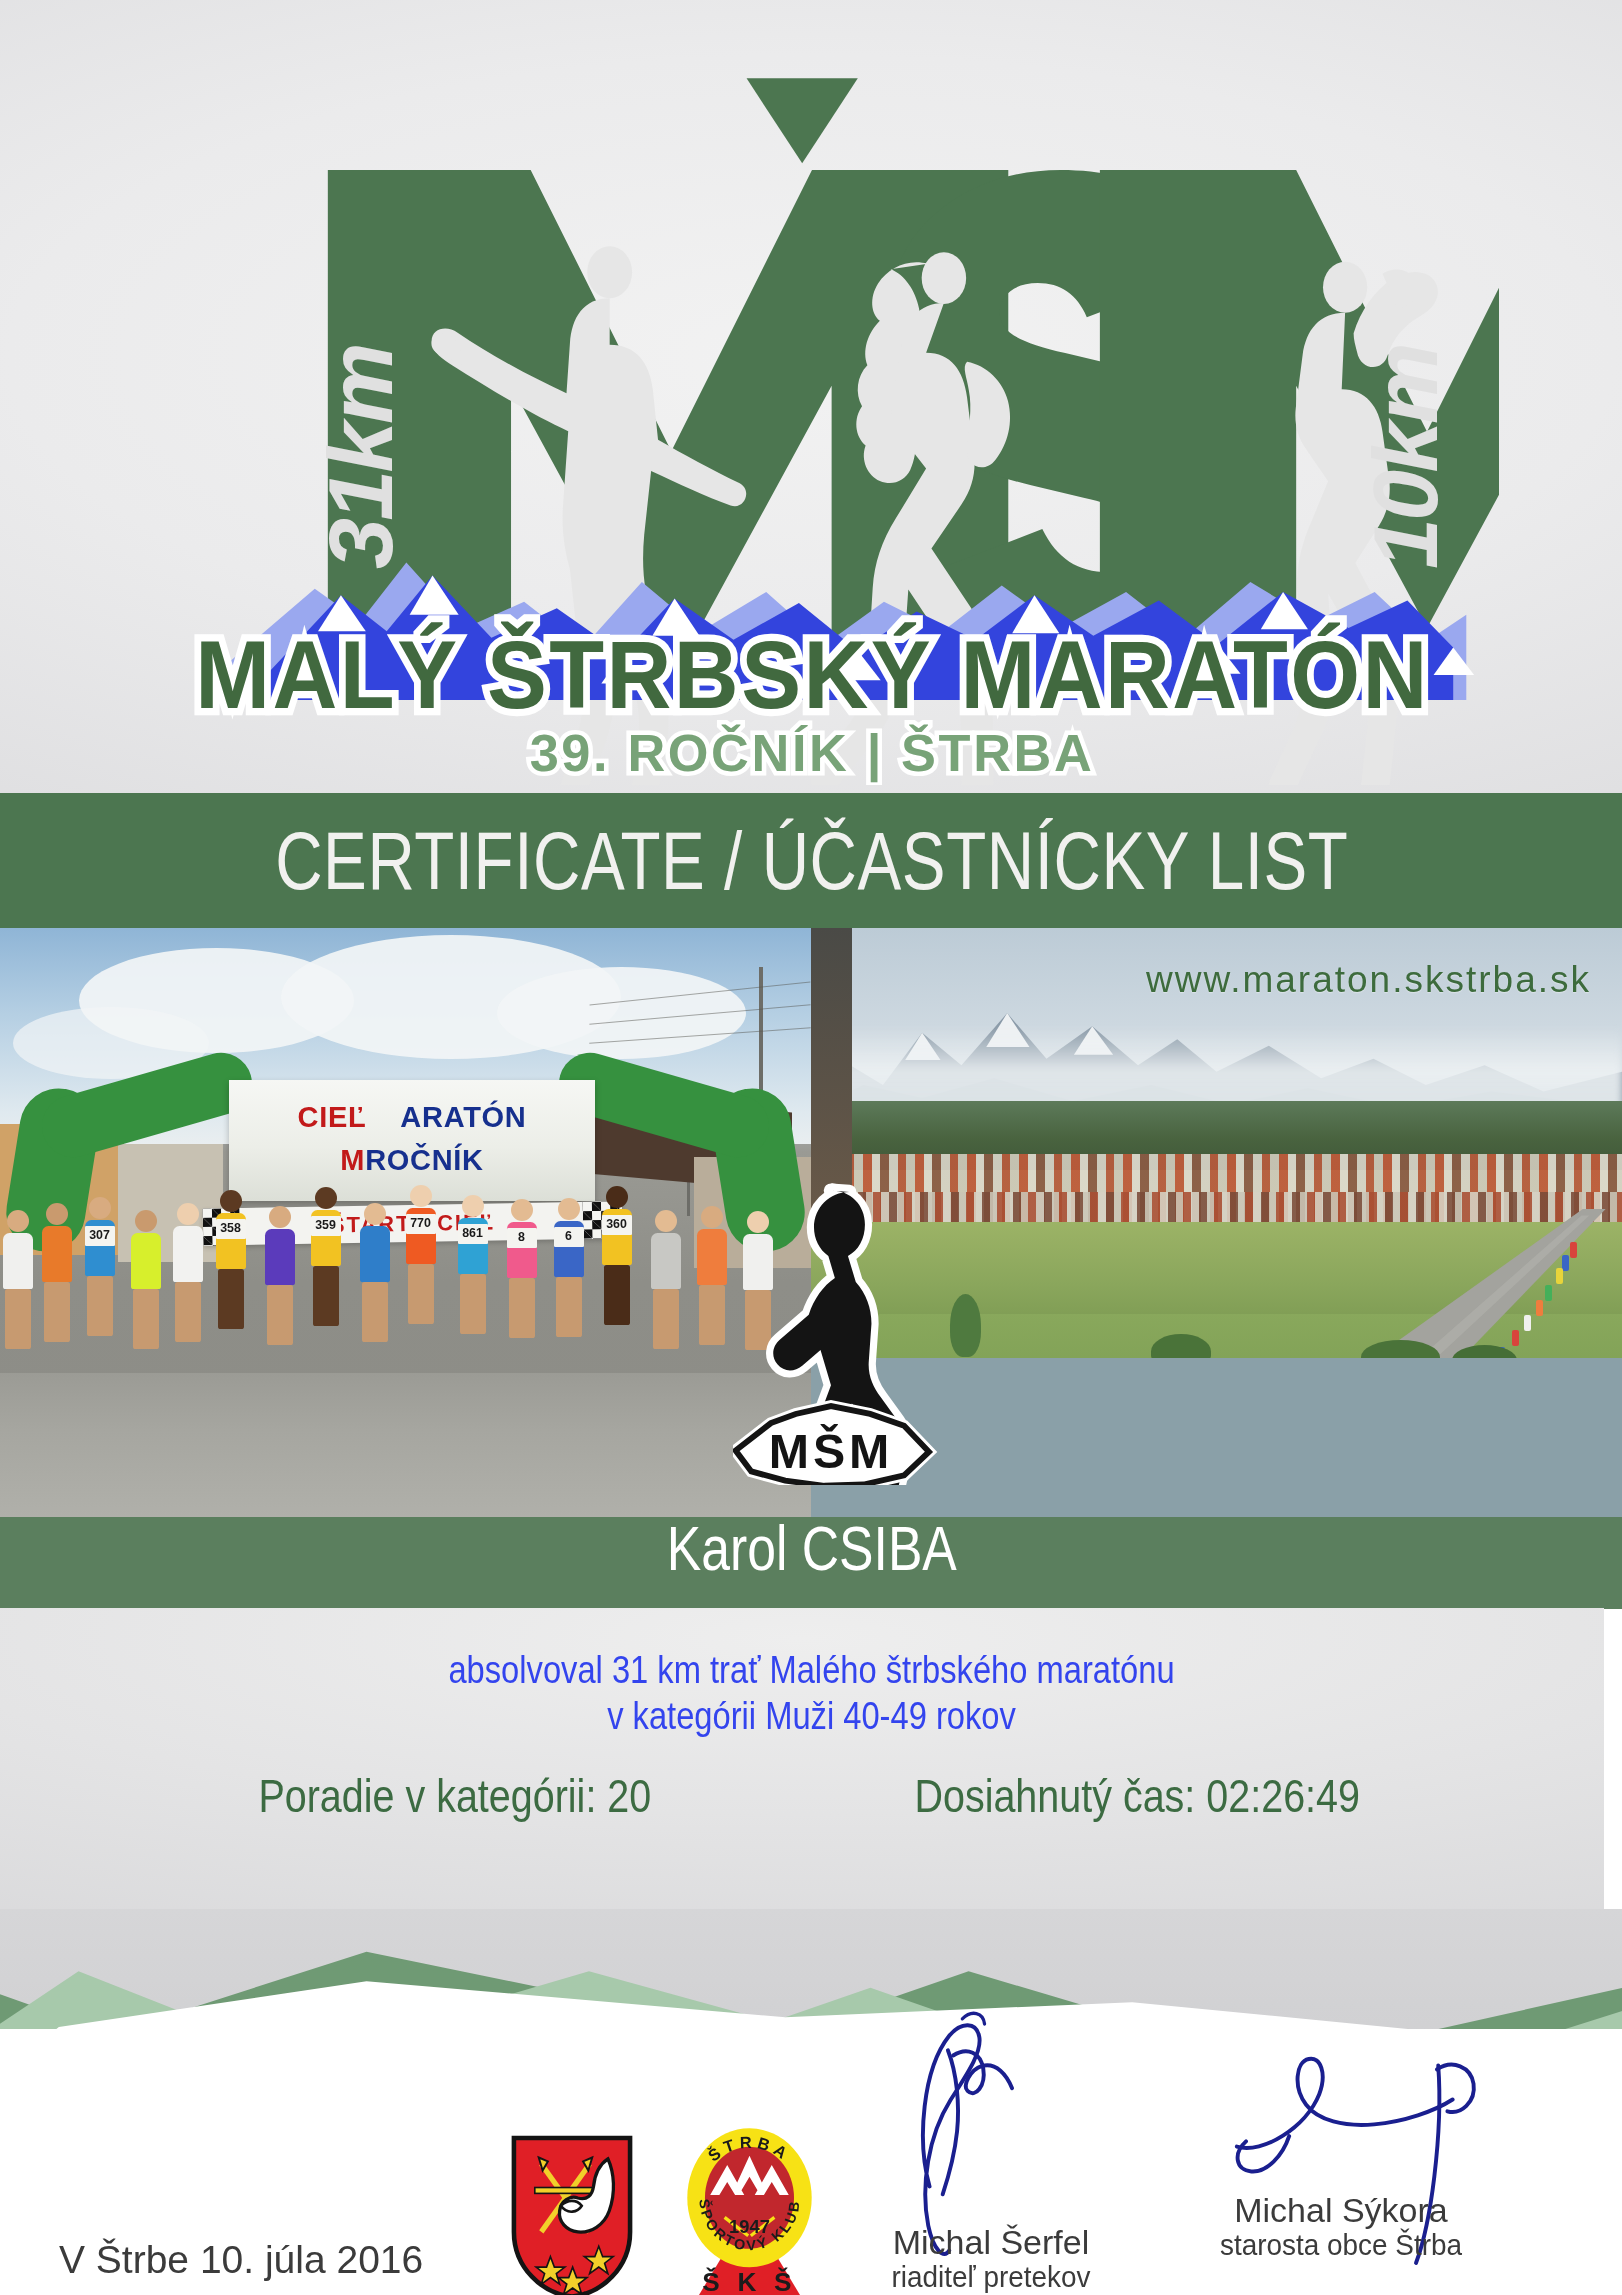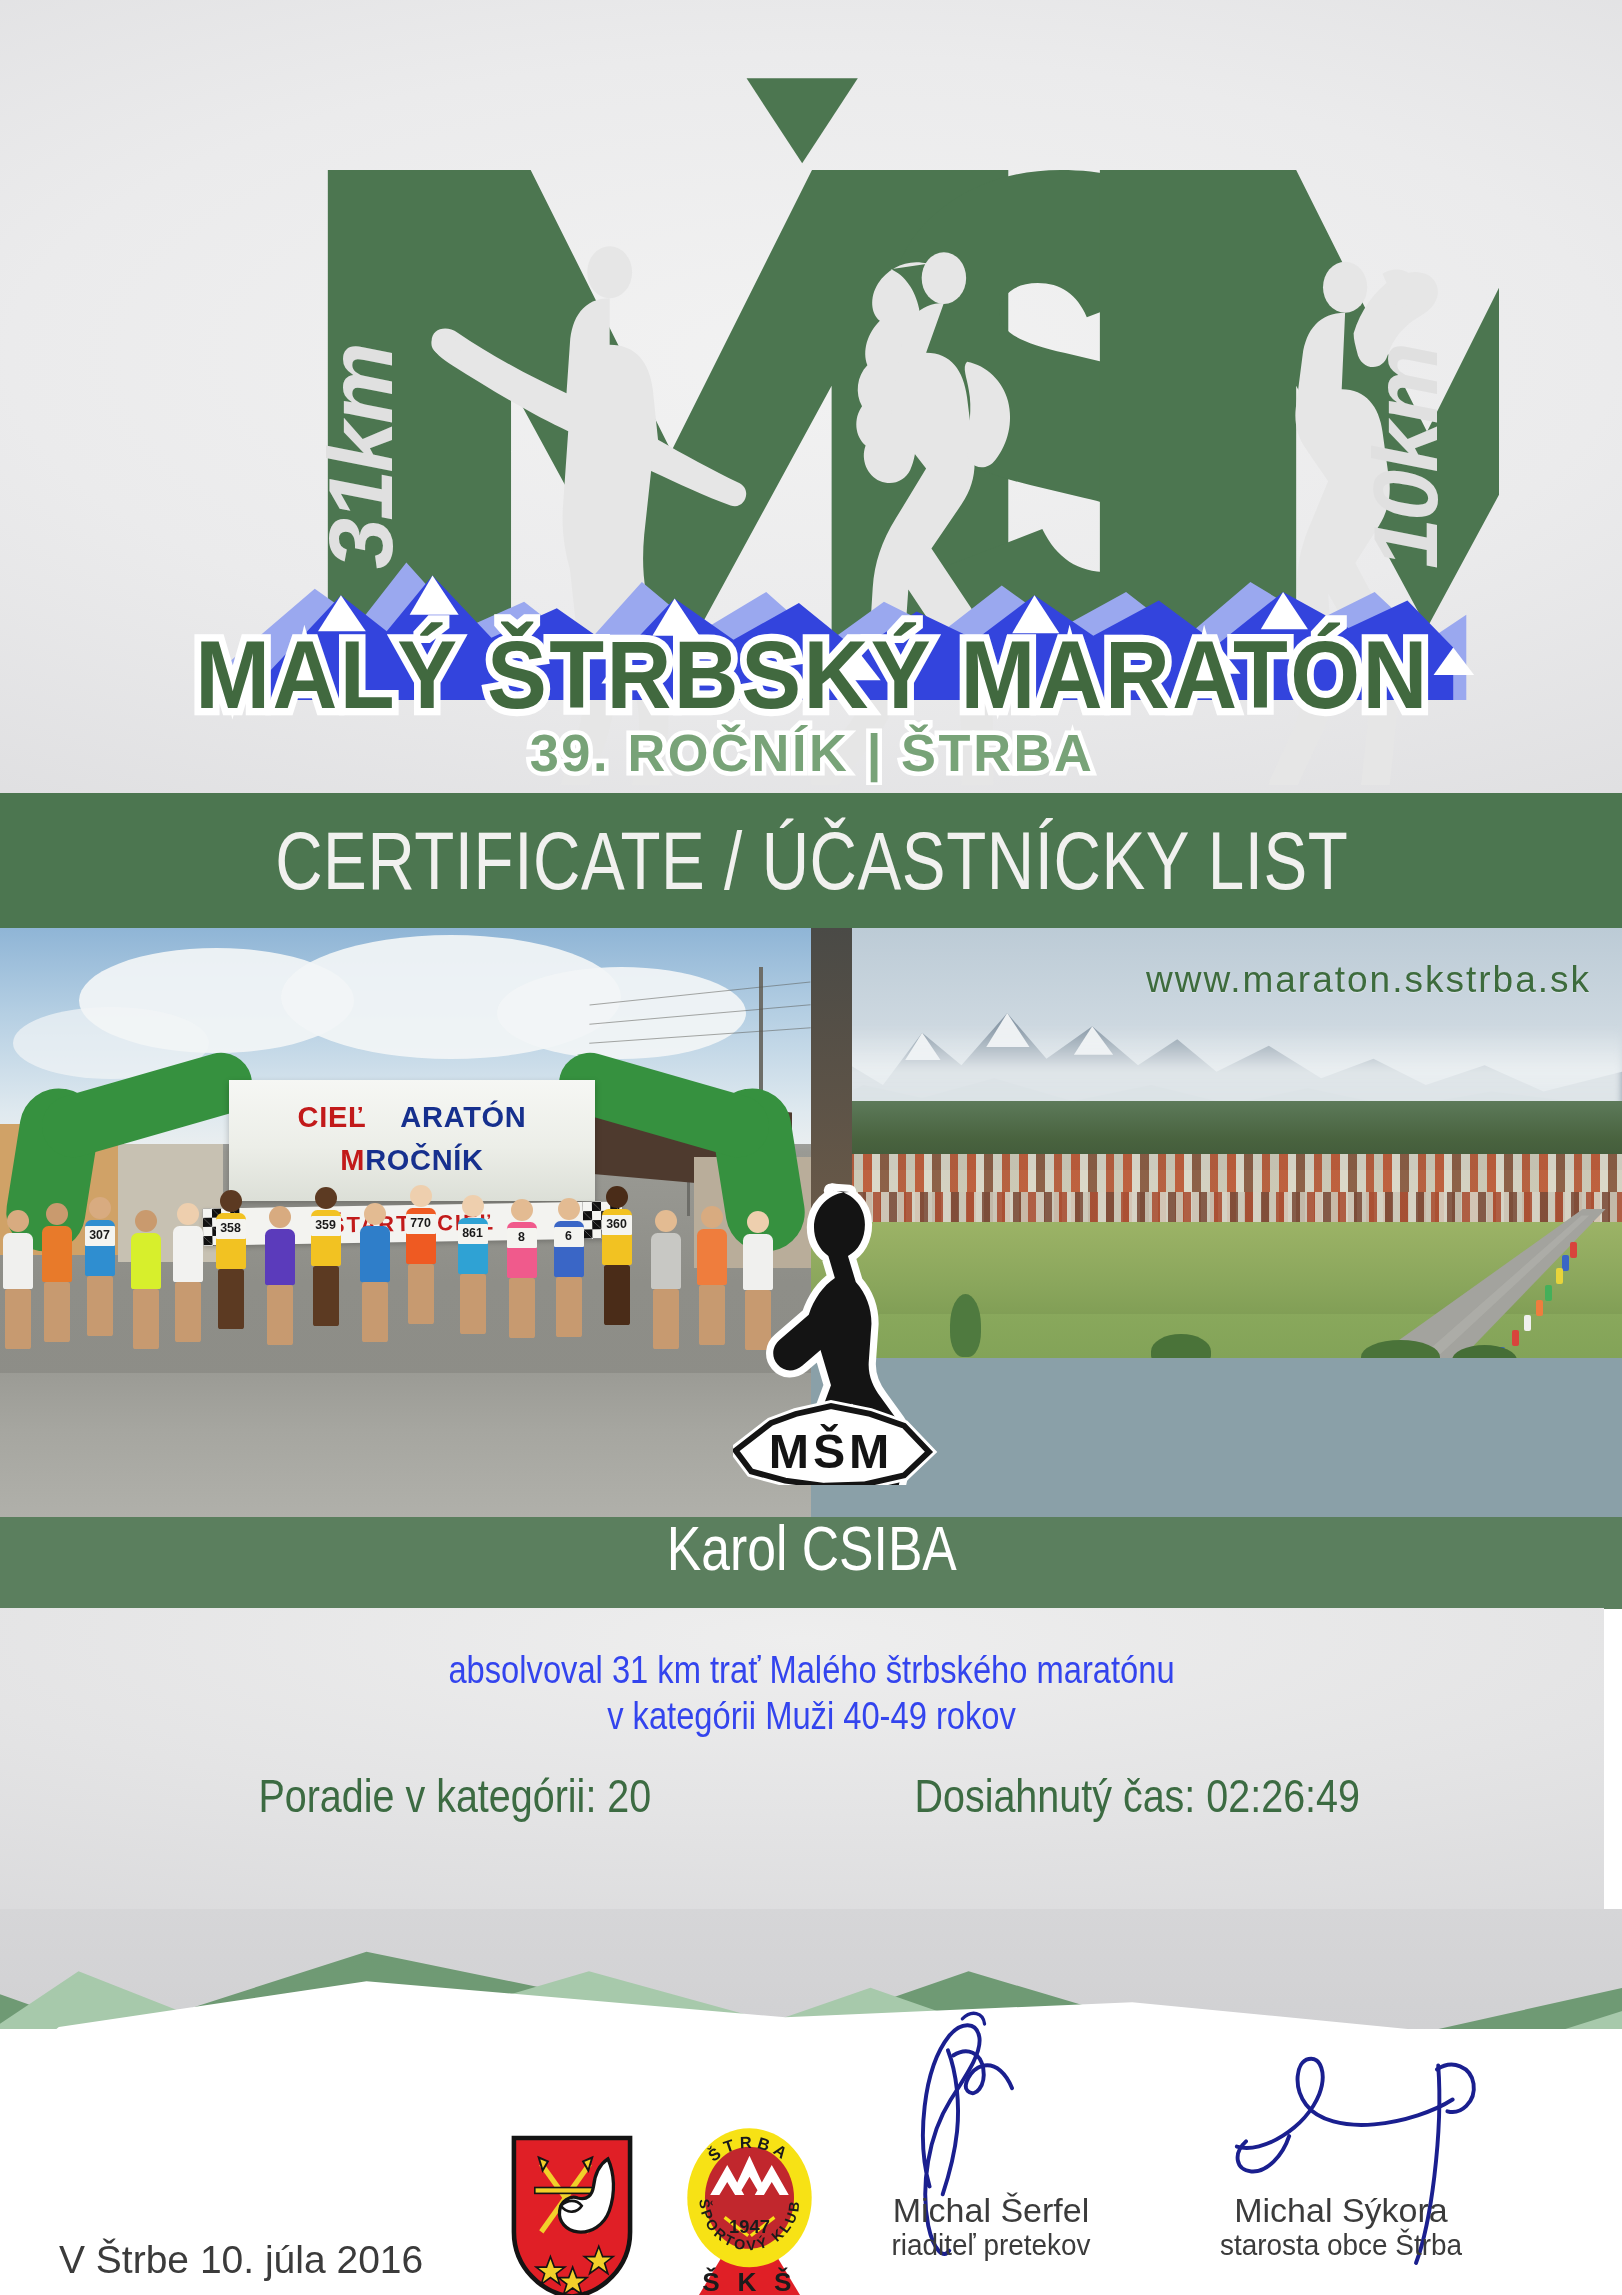--- a/index.html
+++ b/index.html
@@ -284,21 +284,21 @@
     position:absolute; left:507px; top:262px; width:131px;
     text-align:center; font-size:21px; font-weight:bold; color:#121212;
   }
   .crest-sks {
     position:absolute; left:684px; top:98px;
     width:131px; height:177px;
   }
   .sig-block {
     position:absolute; top:164px; width:340px; text-align:center;
   }
-  .sig-block.a { left:821px; }
+  .sig-block.a { left:821px;margin-top:32px; }
   .sig-block.b { left:1171px; }
   .sig-name {
     font-size:34px; color:#3b3b3b; line-height:1.05; white-space:nowrap;
   }
   .sig-role {
     font-size:29.4px; color:#3b3b3b; line-height:1.1; white-space:nowrap;
     transform: scaleX(0.95); display:block;
   }
   .sig-svg { position:absolute; pointer-events:none; }
 </style>

